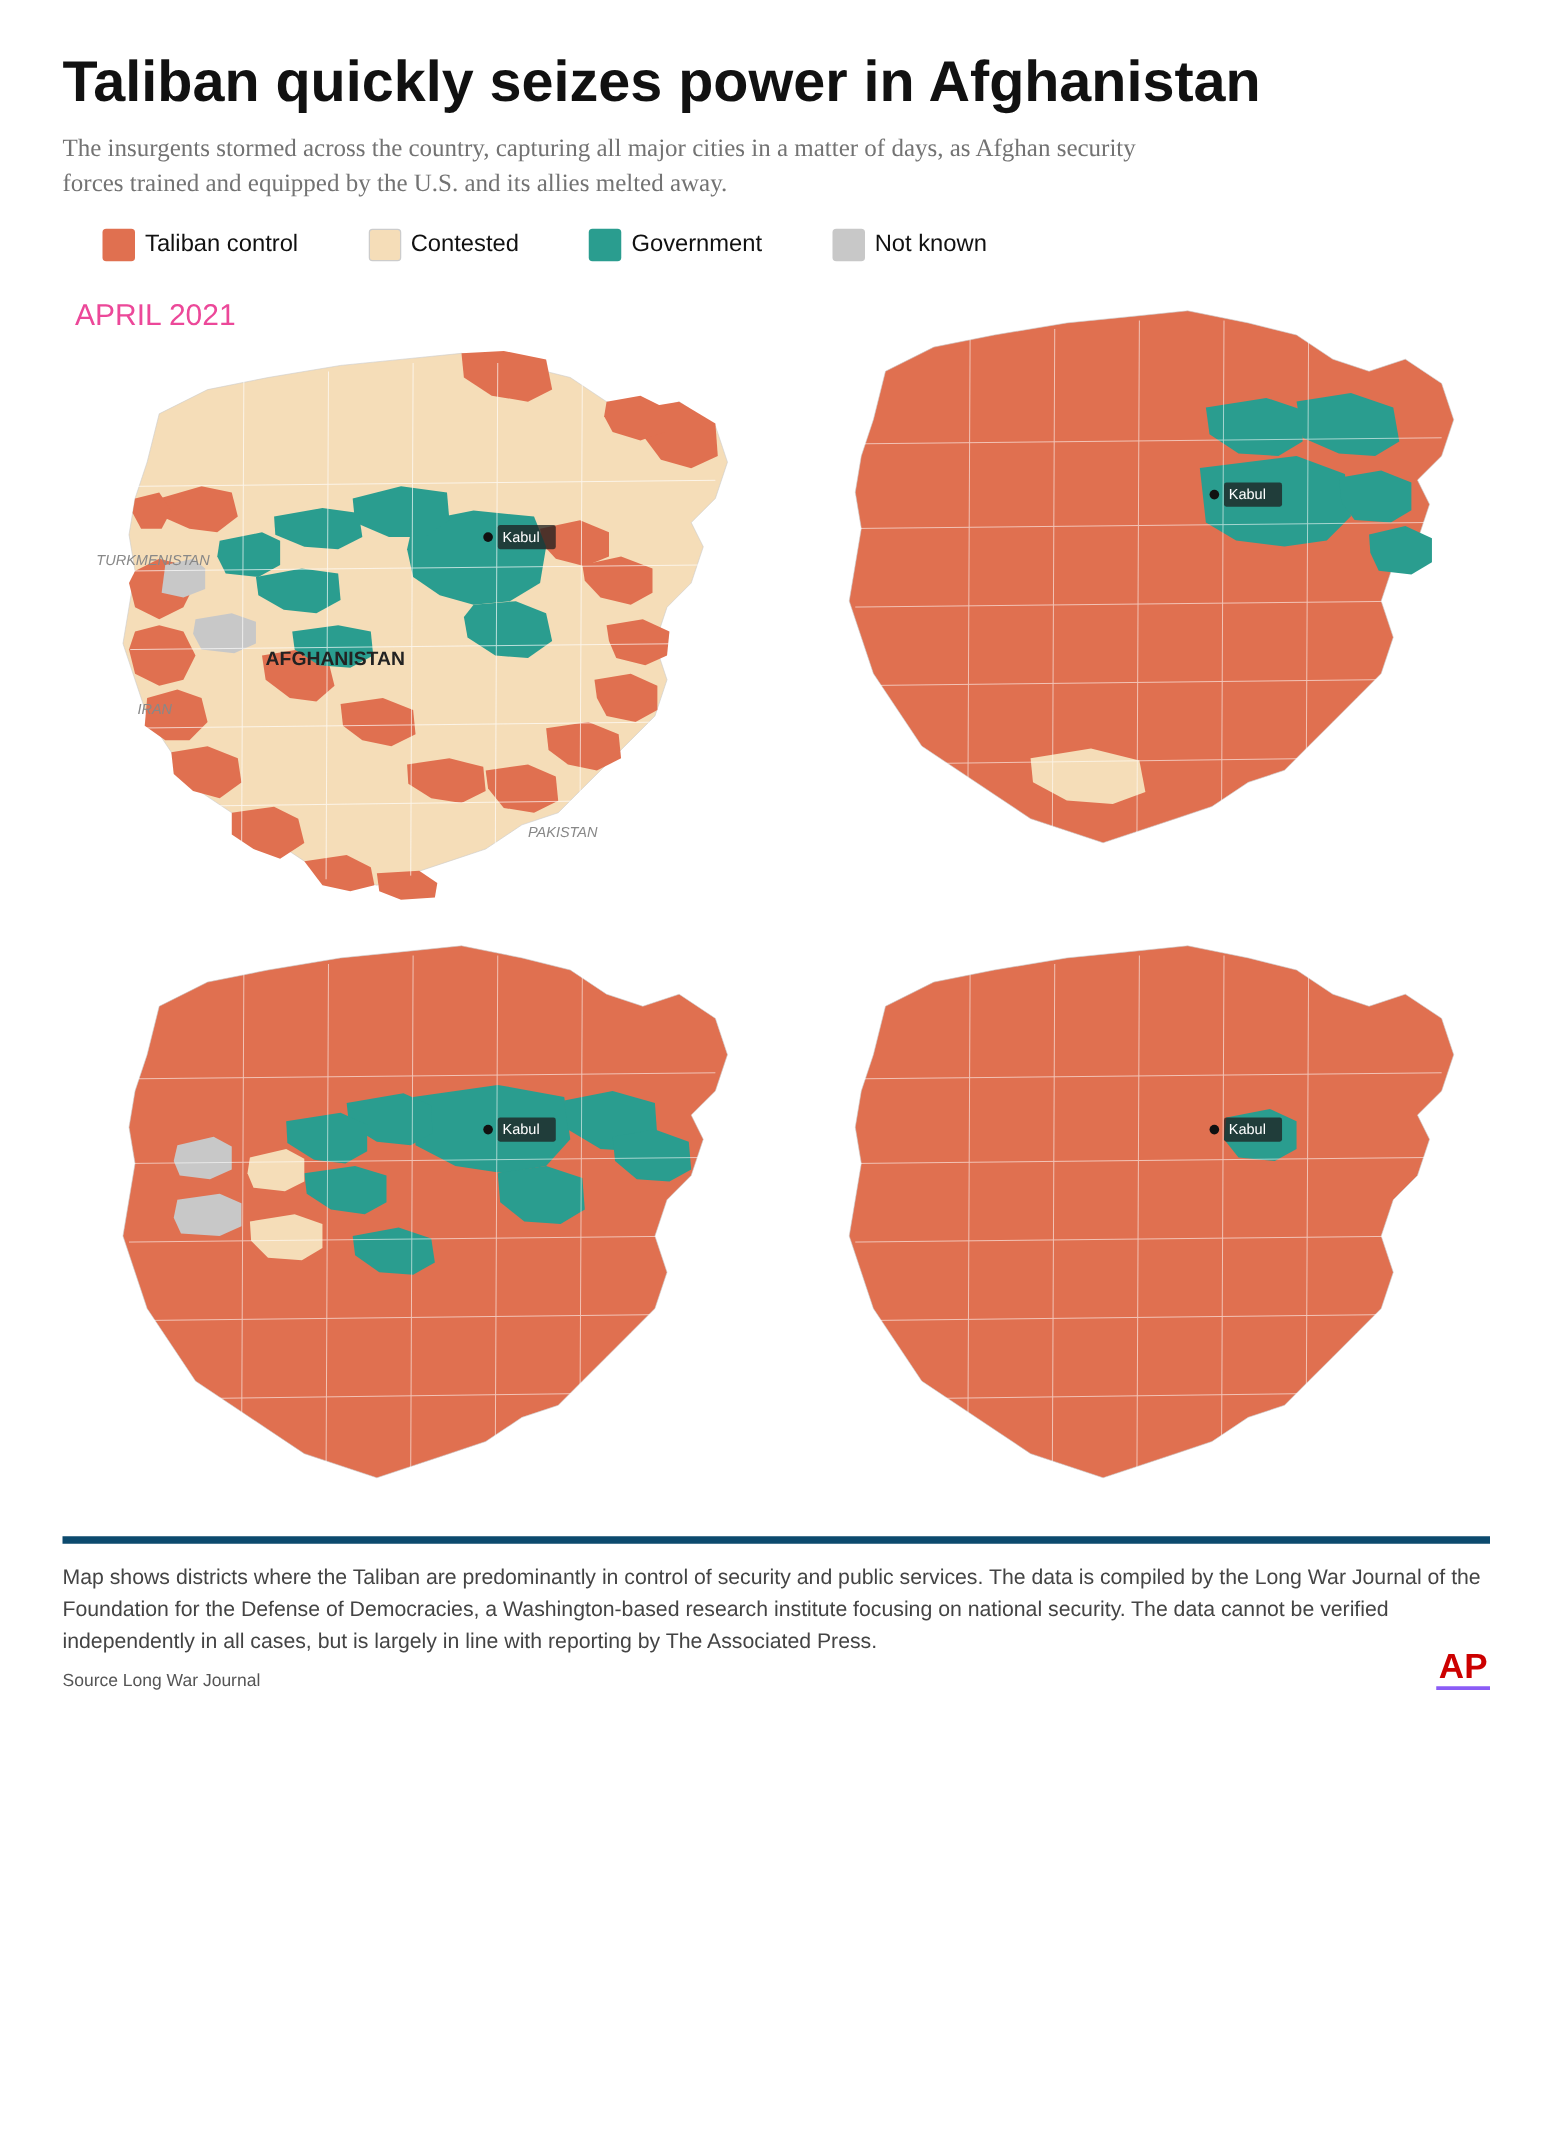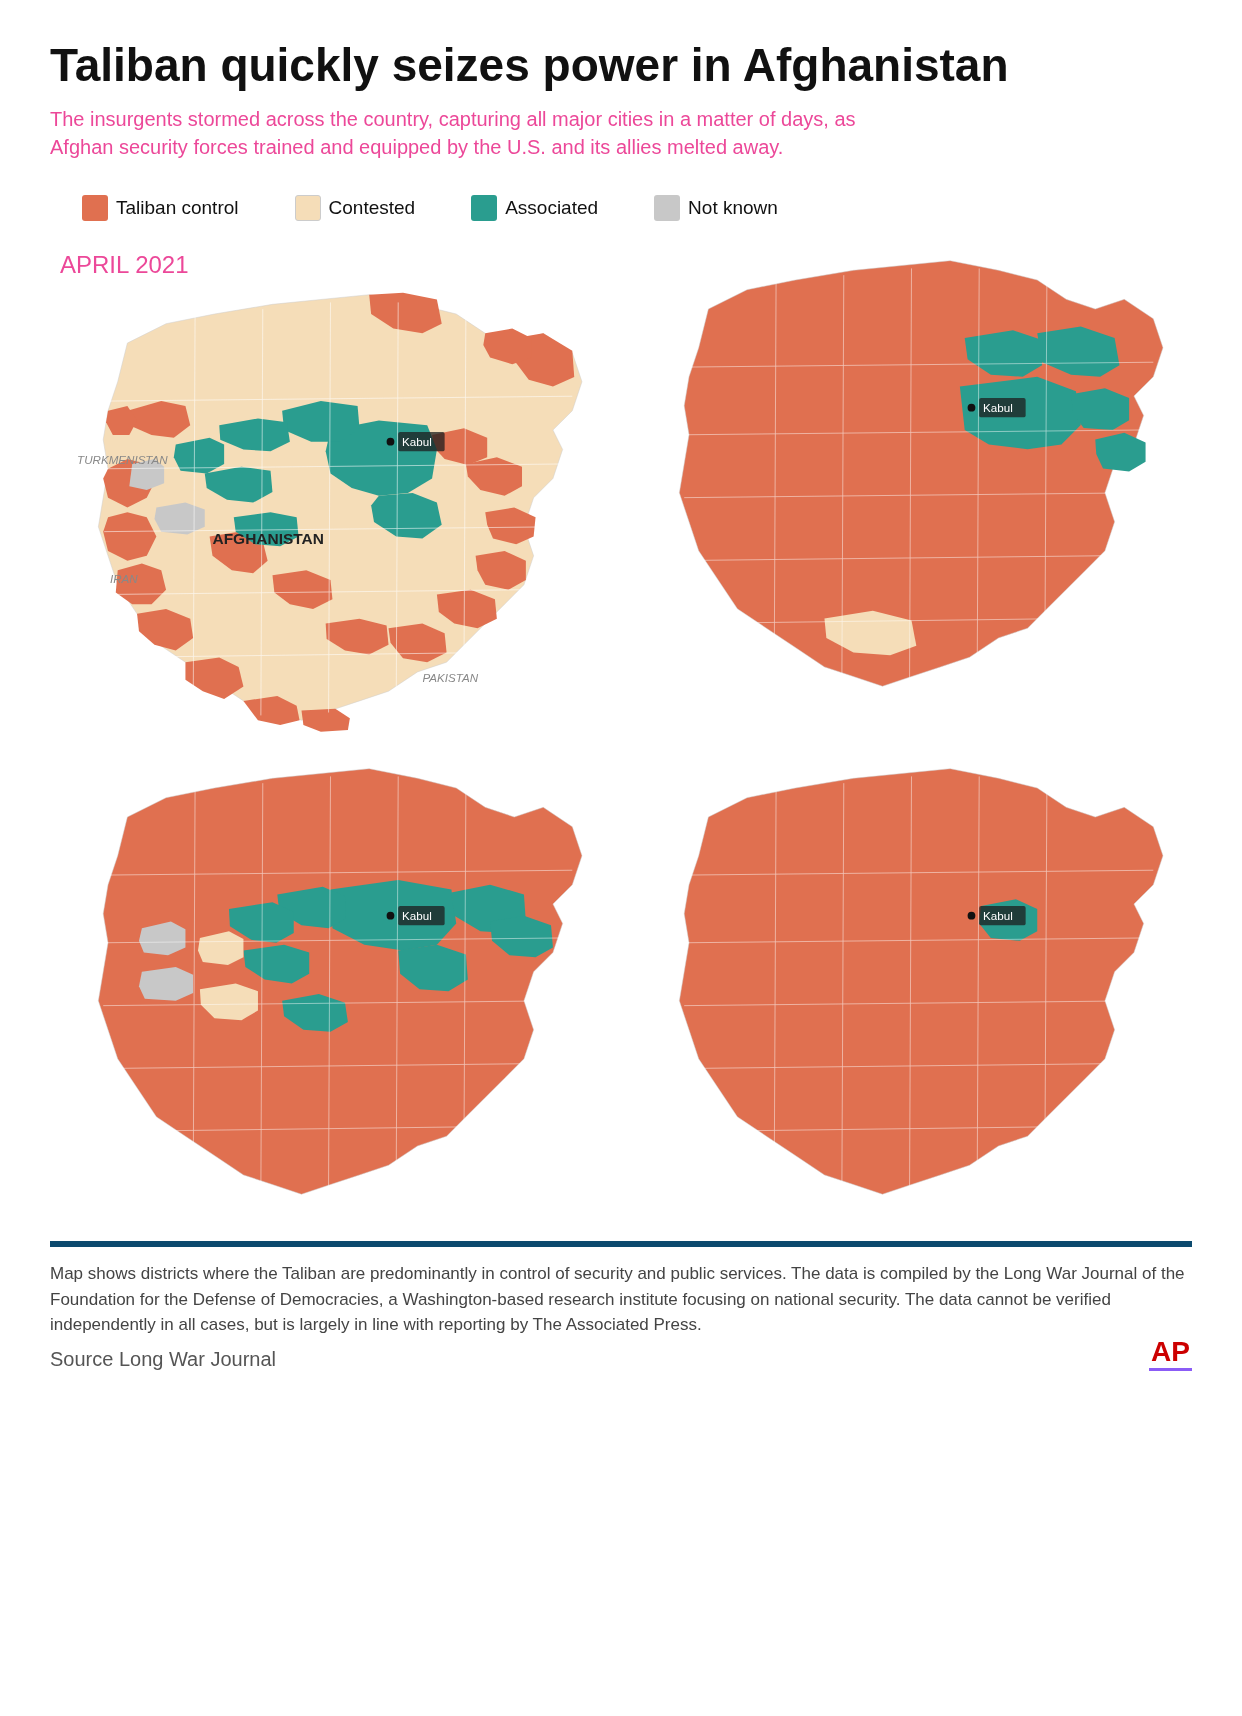--- a/index.html
+++ b/index.html
@@ -14,23 +14,23 @@
     h1 {
       font-size: 46px;
       font-weight: 900;
       line-height: 1.1;
       margin-bottom: 14px;
       font-family: Arial, Helvetica, sans-serif;
     }
     .subtitle {
       font-size: 20px;
       line-height: 1.4;
-      color: #ec4899;
-      margin-bottom: 34px;
-      font-family: Liberation Sans, sans-serif;
+      color: #737373;
+      margin-bottom: 22px;
+      font-family: Liberation Serif, serif;
       max-width: 860px;
     }
     .legend {
       display: flex;
       align-items: center;
       gap: 24px;
       margin-bottom: 30px;
       flex-wrap: wrap;
     }
     .legend-item {
@@ -77,21 +77,21 @@
     .footnote {
       font-size: 17px;
       color: #444;
       line-height: 1.5;
       margin-top: 18px;
       font-family: Arial, Helvetica, sans-serif;
       border-top: 6px solid #0c4a6e;
       padding-top: 14px;
     }
     .source-line {
-      font-size: 20px;
+      font-size: 14px;
       color: #555;
       font-family: Arial, Helvetica, sans-serif;
       margin-top: 10px;
     }
     .ap-logo {
       position: absolute;
       bottom: 0;
       right: 0;
       font-size: 28px;
       font-weight: 900;
@@ -115,21 +115,21 @@
   <div class="legend-item">
     <div class="legend-swatch" style="background:#E07050;"></div>
     <span>Taliban control</span>
   </div>
   <div class="legend-item">
     <div class="legend-swatch" style="background:#F5DDB8; border:1px solid #ccc;"></div>
     <span>Contested</span>
   </div>
   <div class="legend-item">
     <div class="legend-swatch" style="background:#2A9D8F;"></div>
-    <span>Associated</span>
+    <span>Government</span>
   </div>
   <div class="legend-item">
     <div class="legend-swatch" style="background:#C8C8C8;"></div>
     <span>Not known</span>
   </div>
 </div>
 
 <div class="maps-grid">
 
   <div class="map-panel">

